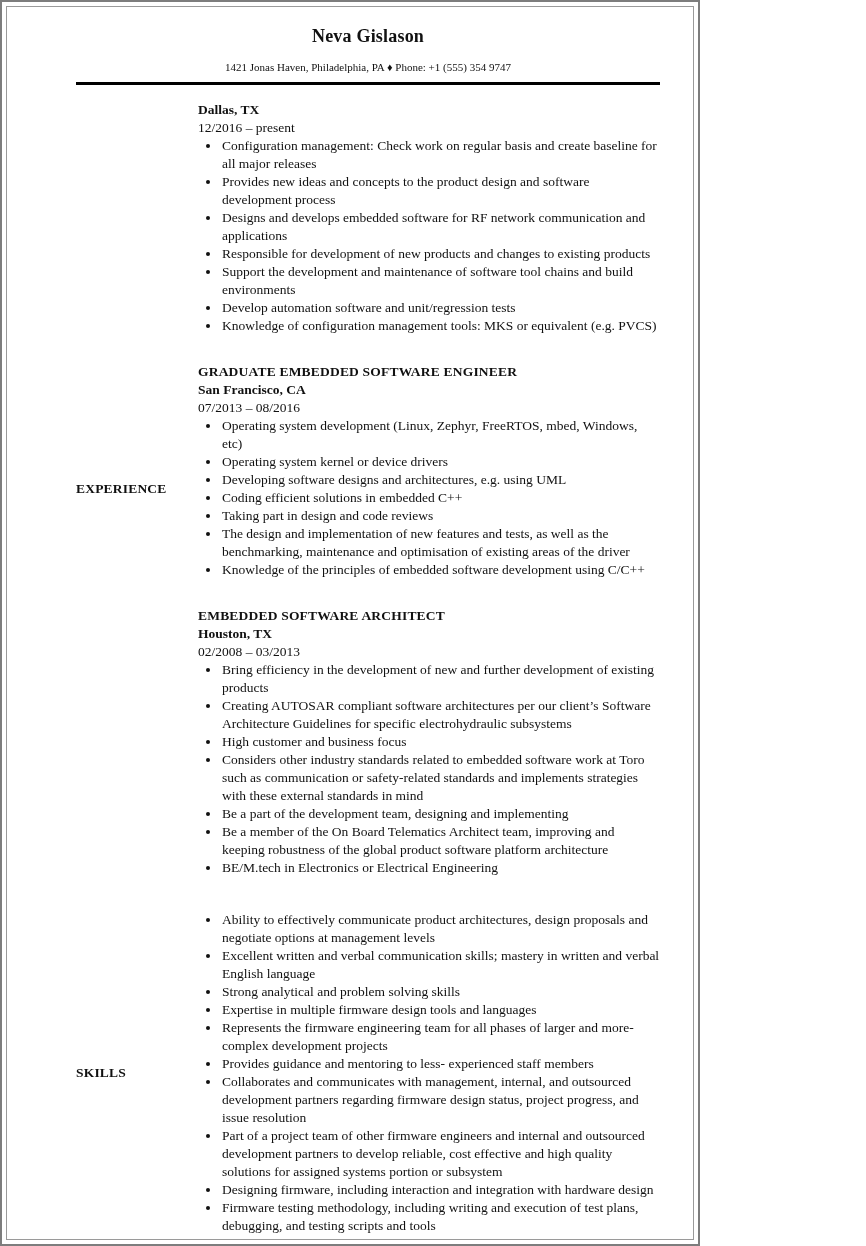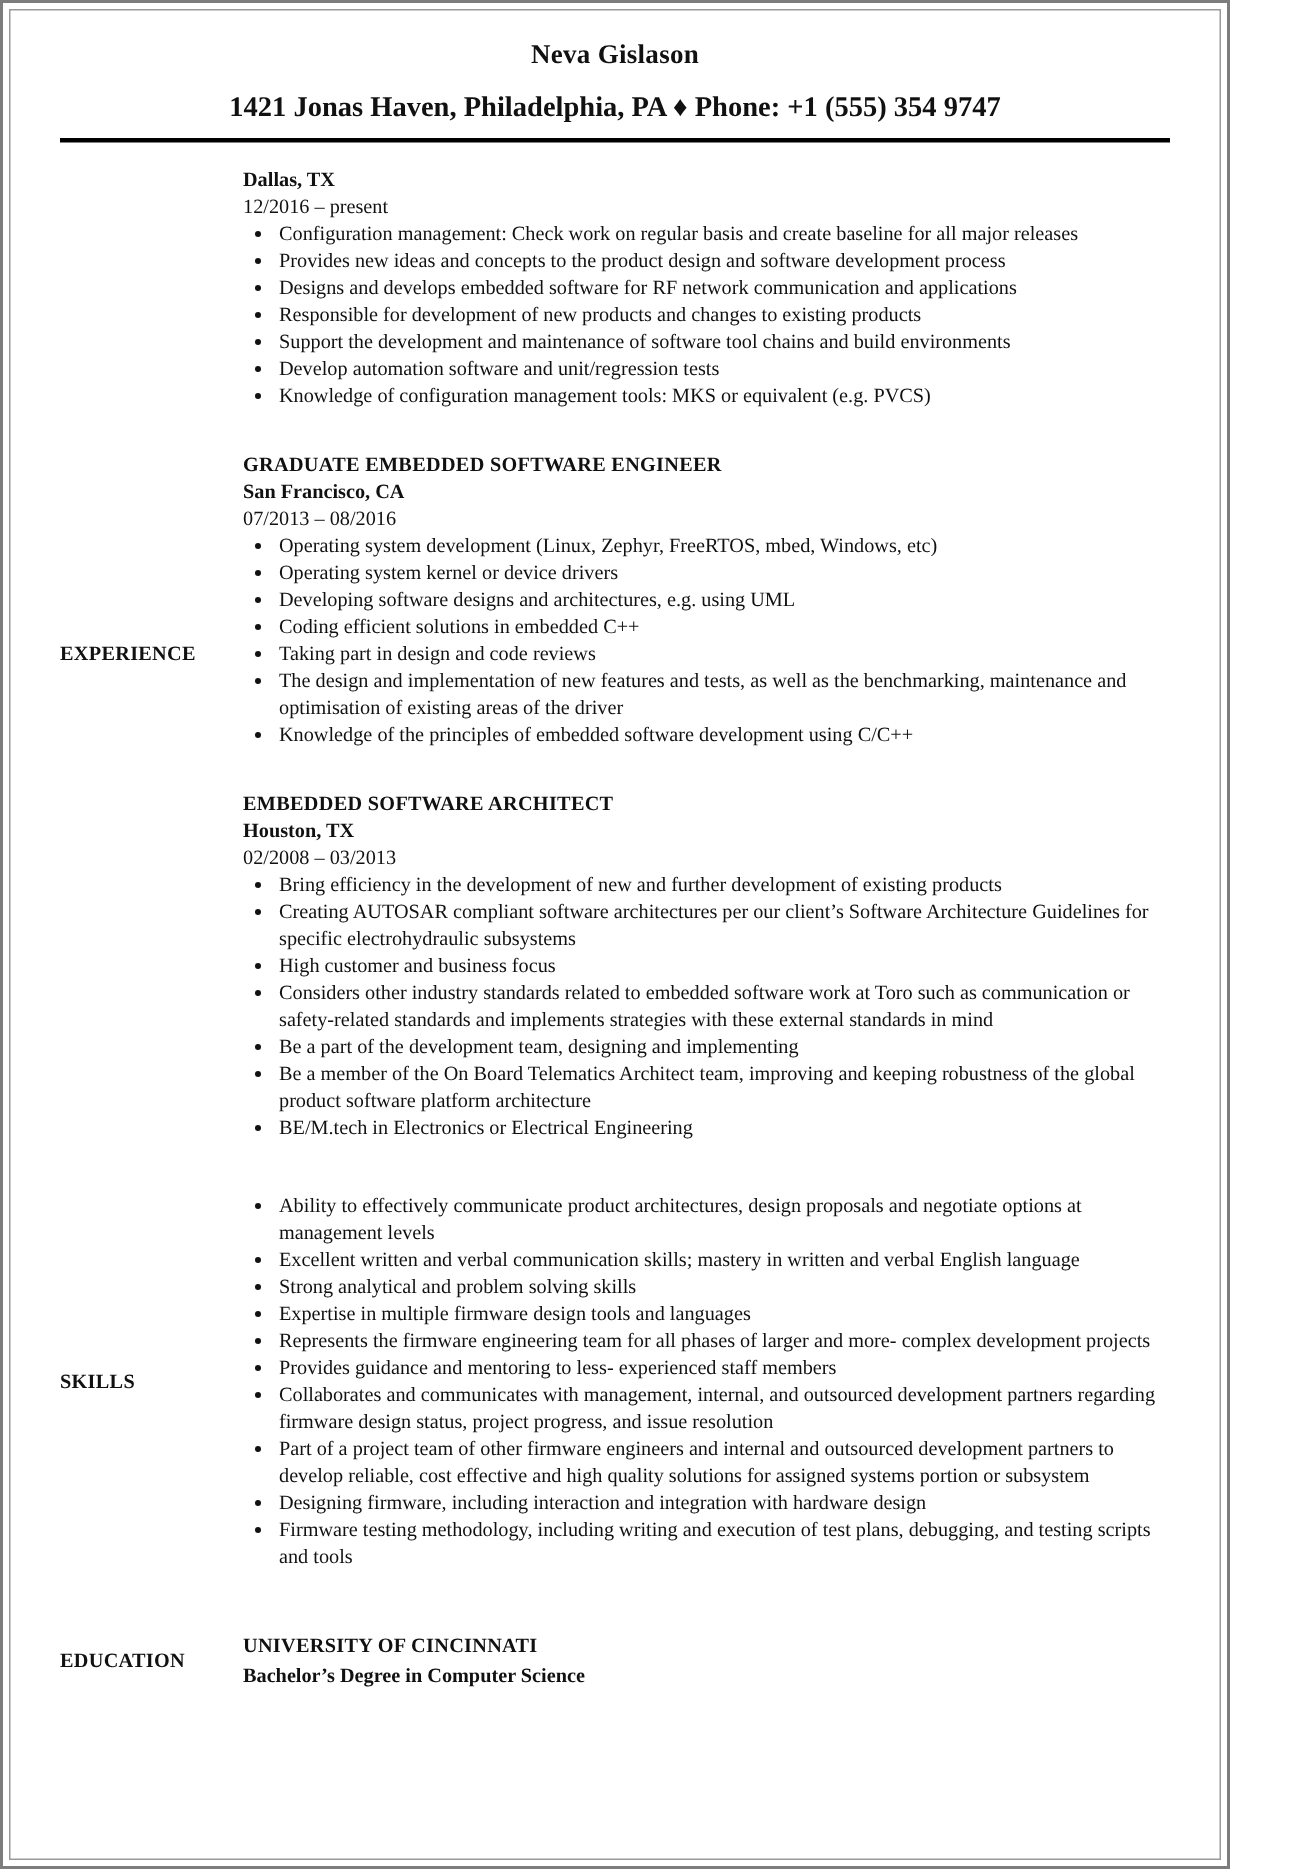--- a/index.html
+++ b/index.html
@@ -2,50 +2,51 @@
 <html><head>
 <meta charset="utf-8">
 <style>
   html, body {
     margin: 0;
     padding: 0;
     background: #ffffff;
   }
   .page {
     position: relative;
-    width: 820px;
+    width: 700px;
     height: 1246px;
     background: #ffffff;
     border: 2px solid #7d7d7d;
     box-sizing: border-box;
     font-family: "Liberation Serif", "DejaVu Serif", serif;
     color: #111111;
     overflow: hidden;
+    padding-left: 36px;
   }
   .inner-frame {
     position: absolute;
     inset: 4px;
     border: 1px solid #9a9a9a;
     pointer-events: none;
   }
   .content {
     position: relative;
     padding: 24px 38px 0 38px;
     box-sizing: border-box;
   }
   .header { text-align: center; }
   .person-name {
     font-size: 18px;
     font-weight: bold;
     margin: 0 0 14px 0;
     letter-spacing: 0.2px;
   }
   .contact-line {
-    font-size: 19px;
-    font-weight: bold;
+    font-size: 11px;
+    font-weight: normal;
     margin: 0;
   }
   .header-rule {
     height: 3px;
     background: #000000;
     margin-top: 9px;
     margin-bottom: 0;
     border: none;
   }
   .section {

